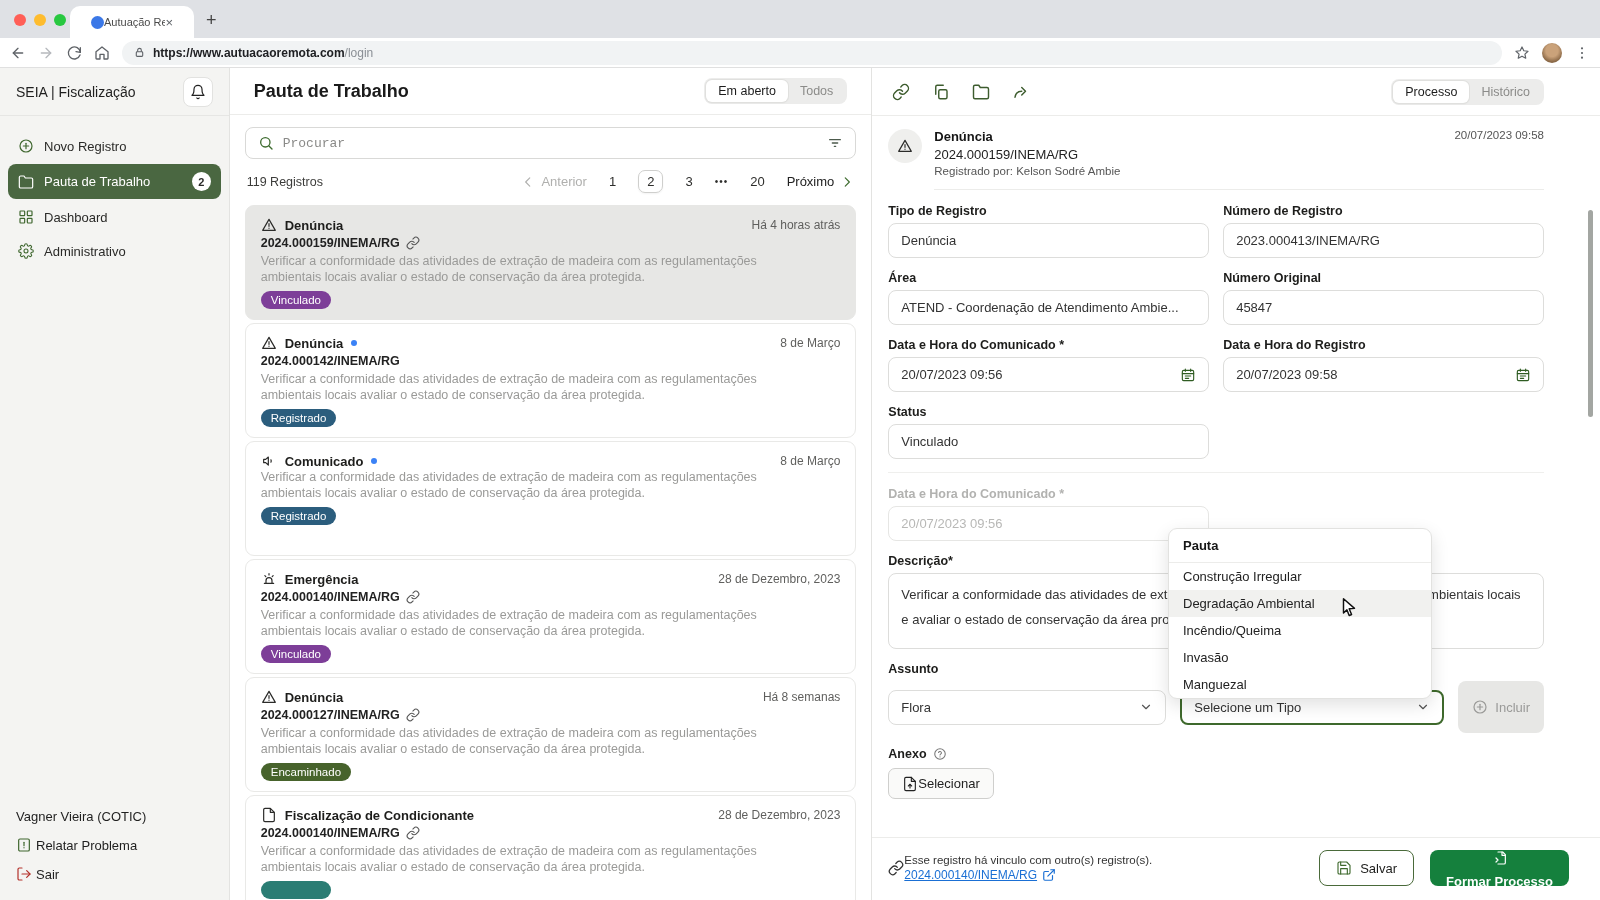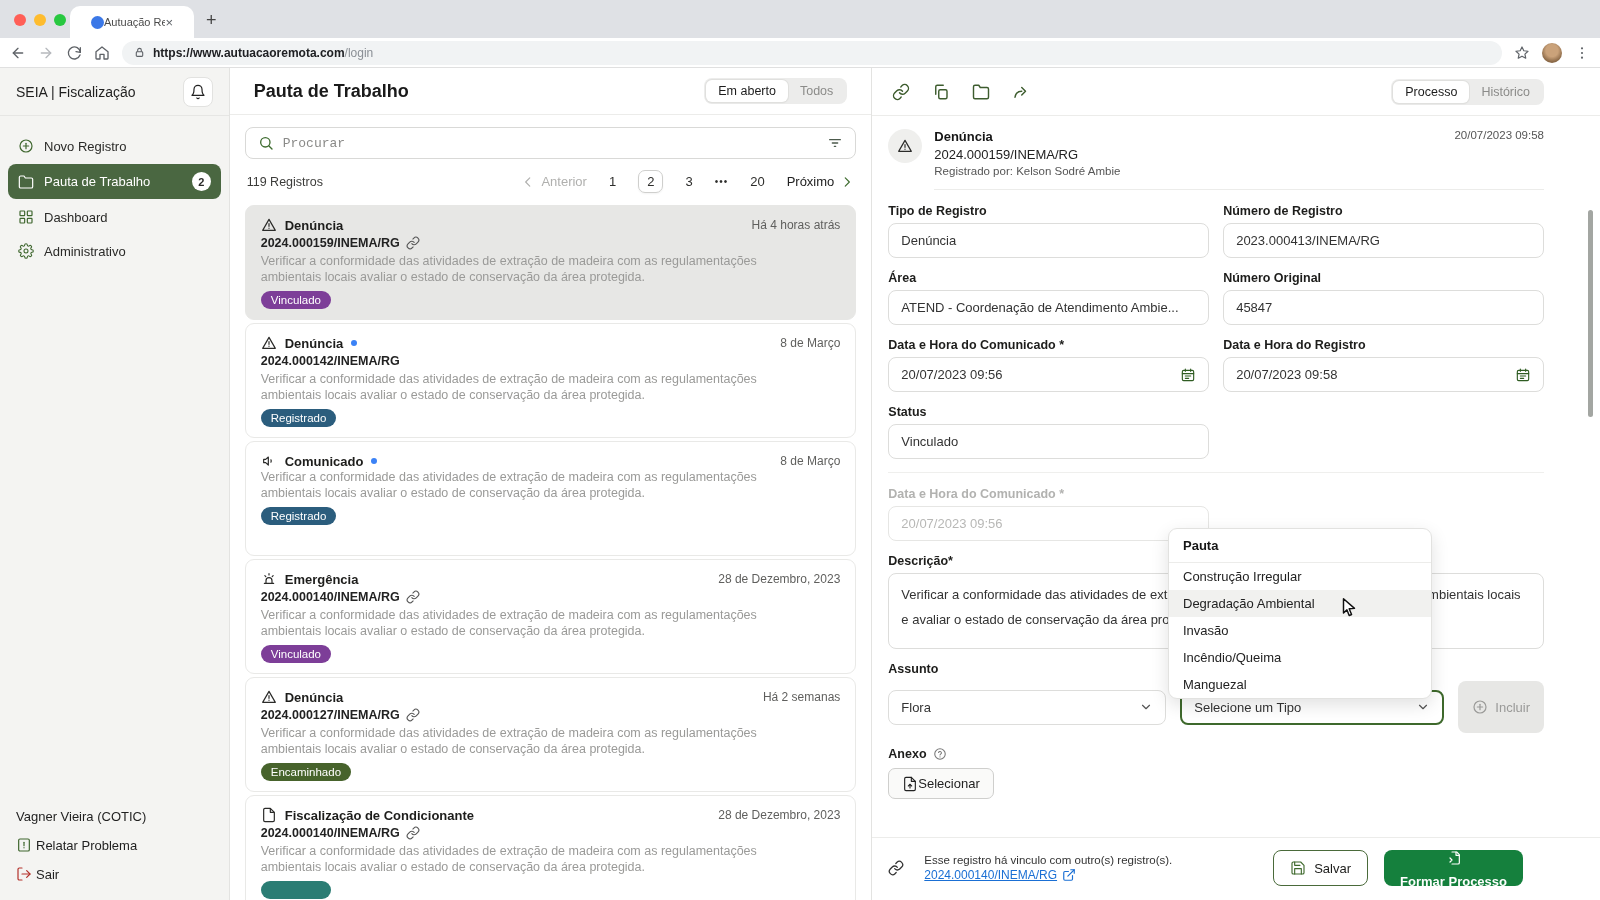--- a/index.html
+++ b/index.html
@@ -129,22 +129,22 @@
   .combo .chev { margin-left:auto; color:#555; }
   .combo.focus { border:2px solid #3e692c; }
   .assunto-row { display:flex; gap:14px; align-items:center; margin-bottom:14px; }
   .combo.c1 { width:278px;justify-content:center; } .combo.c2 { width:264px; }
   .btn-incluir { margin-left:auto; background:#e7e7e5; color:#9a9a98; border-radius:8px;
     height:52px; padding:0 14px; display:flex; align-items:center; gap:7px; font-size:13px; }
   .anexo-label { display:flex; align-items:center; gap:6px; margin-bottom:7px; }
   .anexo-label .q { color:#777; }
   .btn-selecionar { display:inline-flex; align-items:center; gap:0; border:1px solid #cfcfcd;
     background:#fafaf9; border-radius:7px; height:31px; padding:0 13px; font-size:13px; color:#222; }
-  .dp-footer { margin-top:auto; border-top:1px solid #ececea; padding:12px 77px 14px 16px;
-    display:flex; align-items:center; gap:20px; }
+  .dp-footer { margin-top:auto; border-top:1px solid #ececea; padding:12px 31px 14px 16px;
+    display:flex; align-items:center; gap:0; }
   .foot-link-ic { color:#333; }
   .foot-note { font-size:11.5px; color:#333; }
   .foot-link { font-size:12px; display:flex; align-items:center; gap:5px; margin-top:2px; }
   .foot-link a { color:#1a6fd4; }
   .foot-link .ext { color:#1a6fd4; }
   .foot-btns { margin-left:auto; display:flex; gap:16px; }
   .btn-salvar { display:flex; align-items:center; gap:8px; border:1px solid #4a6a3a;
     background:#fff; border-radius:8px; height:36px; padding:0 16px; font-size:13px; color:#1d1d1b; }
   .btn-salvar .ic { color:#3e692c; }
   .btn-formar { display:flex; align-items:center; gap:8px; border-radius:8px; height:36px;
@@ -511,21 +511,21 @@
         <div class="card-desc">Verificar a conformidade das atividades de extração de madeira com as regulamentações ambientais locais avaliar o estado de conservação da área protegida.</div>
         <span class="badge" style="background-color: rgb(125, 62, 152);">Vinculado</span>
       </div>
 
       <div class="card">
         <div class="card-top">
           <svg class="ic type-ic" viewBox="0 0 24 24" fill="none" stroke="currentColor" stroke-width="1.8" stroke-linecap="round" stroke-linejoin="round">
               <use href="#i-warn"></use>
             </svg>
           <span class="card-type">Denúncia</span>
-          <span class="card-time">Há 2 semanas</span>
+          <span class="card-time">Há 8 semanas</span>
         </div>
         <div class="card-id">
             <span>2024.000127/INEMA/RG</span>
           <svg class="ic14" viewBox="0 0 24 24" fill="none" stroke="currentColor" stroke-width="1.9" stroke-linecap="round">
               <use href="#i-link"></use>
             </svg>
         </div>
         <div class="card-desc">Verificar a conformidade das atividades de extração de madeira com as regulamentações ambientais locais avaliar o estado de conservação da área protegida.</div>
         <span class="badge" style="background-color: rgb(71, 99, 44);">Encaminhado</span>
       </div>
@@ -718,22 +718,22 @@
         </div>
       </div>
     </div>
   </div>
 </div>
 
 <div class="dropdown">
   <div class="dd-head">Pauta</div>
   <div class="dd-item">Construção Irregular</div>
   <div class="dd-item hl">Degradação Ambiental</div>
+  <div class="dd-item">Incêndio/Queima</div>
   <div class="dd-item">Invasão</div>
-  <div class="dd-item">Incêndio/Queima</div>
   <div class="dd-item">Manguezal</div>
 </div>
 
 <svg class="cursor" width="22" height="22" viewBox="0 0 24 24">
   <polygon points="6,3 18,13.5 12.2,14 14.8,20.2 12.2,21.3 9.7,15.1 6,18.5" fill="#fff" stroke="#111" stroke-width="1.6" stroke-linejoin="round"></polygon>
 </svg>
 
 <div class="scroll-thumb"></div>
 
 </body></html>

